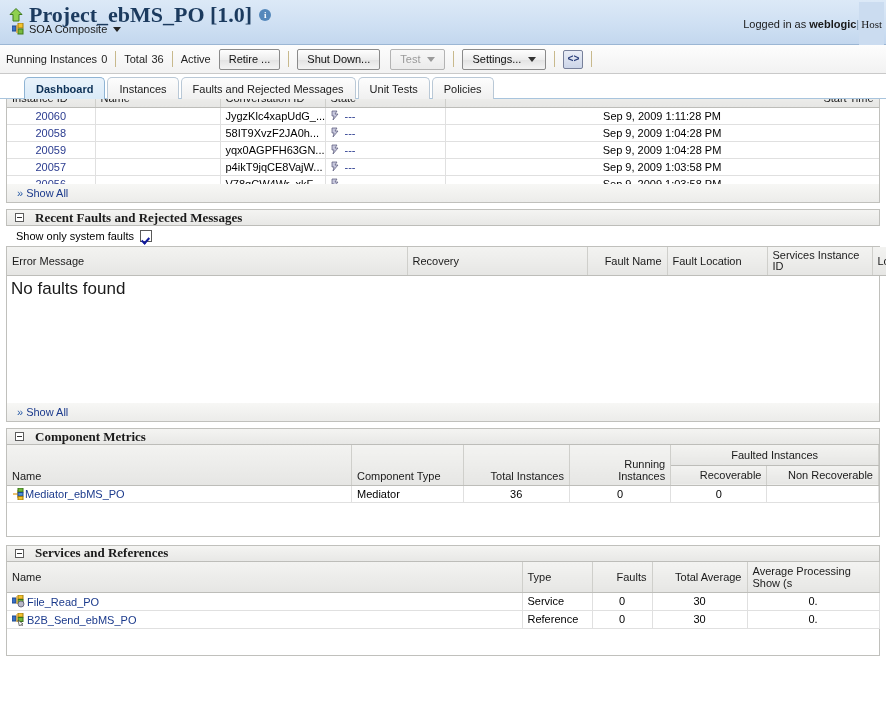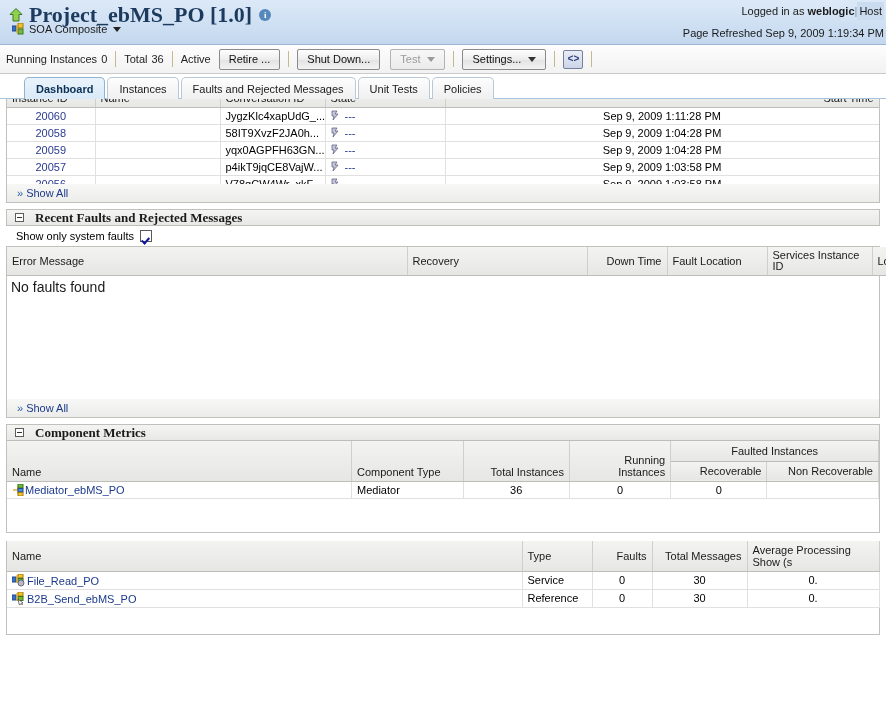--- a/index.html
+++ b/index.html
@@ -48,21 +48,21 @@
     display: inline-block; margin-left: 2px;
   }
   .hdr-right {
     position: absolute; right: 0px; top: 2px; text-align: right;
     font-size: 11px; color: #1a1a1a;
   }
   .hdr-right .line1 { white-space: nowrap; padding-right: 2px; }
   .hdr-right .line1 b { font-weight: bold; }
   .hdr-right .sep { color: #7a93ad; }
   .hdr-right .hostbox {
-    display: inline-block; background: #cbdcf0; padding: 3px 2px;
+    display: inline-block; background: #cbdcf0; padding: 16px 2px; font-family: Liberation Serif, serif;
   }
   .hdr-right .line2 { margin-top: 7px; white-space: nowrap; padding-right: 2px; }
 
   
   .toolbar {
     position: relative; height: 29px;
     background: linear-gradient(to bottom,#fdfdfd 0%, #f2f2f2 100%);
     border-bottom: 1px solid #c9c9c9;
     display: flex; align-items: center; padding-left: 6px; gap: 0px;
   }
@@ -182,21 +182,21 @@
   .chk {
     width: 12px; height: 12px; border: 1px solid #5a5a5a; background: #fff;
     position: relative; display: inline-block; cursor: pointer;
   }
   .chk::after {
     content: ""; position: absolute; left: 2px; top: 5px;
     width: 3px; height: 6px; border: solid #10199c;
     border-width: 0 2px 2px 0; transform: rotate(42deg);
   }
   .nofaults {
-    font-size: 14px; padding: 3px 0 0 4px; color:#1a1a1a;
+    font-size: 17px; padding: 3px 0 0 4px; color:#1a1a1a;
   }
   .blankzone { background: #fff; }
 
   
   .sq-icon { display:inline-block; width:13px; height:12px; position:relative;
              vertical-align:-2px; flex:none; }
   .state-icon { display:inline-block; width:9px; height:11px; position:relative;
                 vertical-align:-1px; margin-right:5px; }
   .dashes { color:#2a3b8f; letter-spacing:0px; }
 </style>
@@ -358,21 +358,21 @@
             <col style="width:180px">
             <col style="width:80px">
           <col style="width:100px">
             <col style="width:105px">
             <col style="width:20px">
         </colgroup>
         <thead>
           <tr>
             <th style="text-align:left">Error Message</th>
             <th style="text-align:left">Recovery</th>
-            <th style="text-align:right">Down Time</th>
+            <th style="text-align:right">Fault Name</th>
             <th style="text-align:left">Fault Location</th>
             <th style="text-align:left;white-space:normal;line-height:11px">Services Instance ID</th>
             <th style="text-align:left">Log</th>
           </tr>
         </thead>
       </table>
       <div class="nofaults">No faults found</div>
       <div class="blankzone" style="height:104px"></div>
     </div>
   </div>
@@ -424,35 +424,39 @@
               <td class="num">0</td>
               <td class="num"></td>
             </tr>
           </tbody>
       </table>
       <div class="blankzone" style="height:33px"></div>
     </div>
   </div>
 
   <div class="panel" style="margin:8px 6px 0 6px;">
+    <div class="sect-header">
+      <span class="twisty"></span>
+      <span class="sect-title">Services and References</span>
+    </div>
     <div style="border:1px solid #c0c0bc;border-top:none;">
       <table class="grid">
         <colgroup>
           <col style="width:515px">
             <col style="width:70px">
             <col style="width:60px">
           <col style="width:95px">
             <col style="width:132px">
         </colgroup>
         <thead>
           <tr>
             <th style="text-align:left">Name</th>
             <th style="text-align:left">Type</th>
             <th style="text-align:right">Faults</th>
-            <th style="text-align:right">Total Messages</th>
+            <th style="text-align:right">Total Average</th>
             <th style="text-align:left">Average Processing Show (s</th>
           </tr>
         </thead>
         <tbody id="sr-body">
             <tr>
               <td><span class="sq-icon" style="width:15px;height:13px"><svg width="15" height="13" viewBox="0 0 15 13">
                     <rect x="0" y="3" width="4" height="5" fill="#3a6fc4" stroke="#1d4a8f"></rect>
                     <rect x="6" y="0" width="5" height="4" fill="#f2c12e" stroke="#a07c10"></rect>
                     <rect x="6" y="4.5" width="5" height="4" fill="#6fb83a" stroke="#39711a"></rect>
                     <line x1="5" y1="1" x2="5" y2="9" stroke="#e8a317" stroke-width="1.1"></line>

